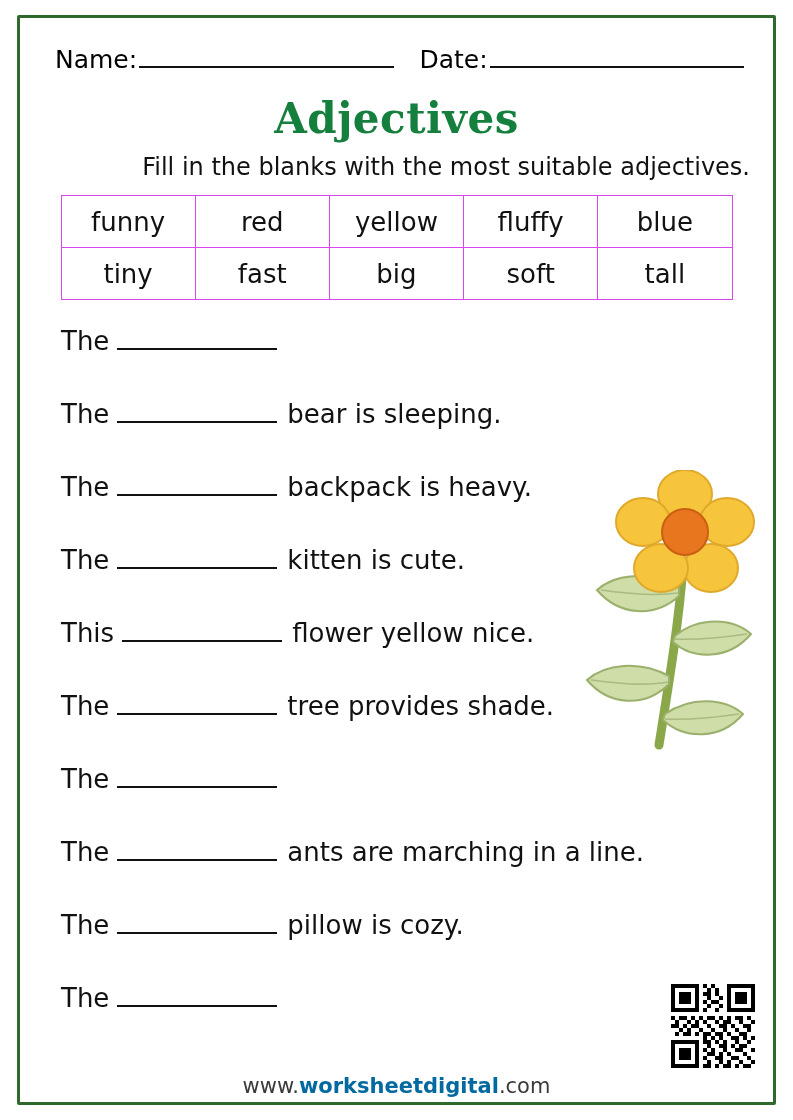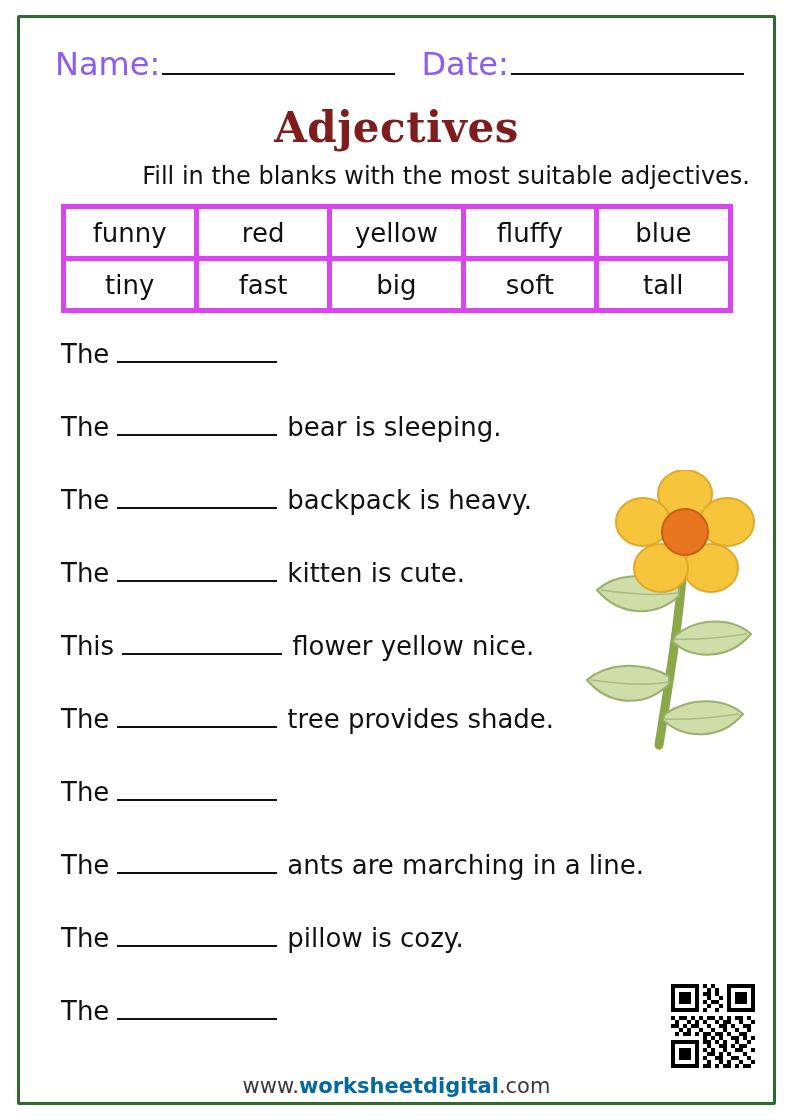--- a/index.html
+++ b/index.html
@@ -32,61 +32,61 @@
     top: 15px;
     width: 759px;
     height: 1090px;
     padding: 30px 26px 12px 26px;
   }
 
   
   .namedate {
     display: flex;
     align-items: baseline;
-    font-size: 32px;
-    color: #8b5cf6;
+    font-size: 25px;
+    color: #000000;
     padding-left: 12px;
     padding-right: 6px;
     justify-content: center;
   }
   .nd-label { white-space: nowrap; }
   .nd-line {
     flex: 1 1 auto;
     border-bottom: 2px solid #111;
     height: 20px;
     margin: 0 0 0 2px;
   }
   .nd-gap { width: 26px; flex: 0 0 auto; }
 
   
   .title {
     text-align: center;
     font-family: "DejaVu Serif", serif;
     font-weight: bold;
     font-size: 42px;
-    color: #7f1d1d;
+    color: #15803d;
     margin-top: 20px;
     letter-spacing: 0.5px;
   }
   .subtitle {
     text-align: right;
     font-size: 24px;
     color: #111;
     margin-top: 10px;
   }
 
   
   .wordbank {
     margin: 14px auto 0 auto;
     width: 672px;
     border-collapse: collapse;
     table-layout: fixed;
   }
   .wordbank td {
-    border: 5px solid #d946ef;
+    border: 1px solid #d946ef;
     height: 52px;
     text-align: center;
     vertical-align: middle;
     font-size: 26px;
     color: #111;
   }
 
   
   .questions {
     margin-top: 26px;

